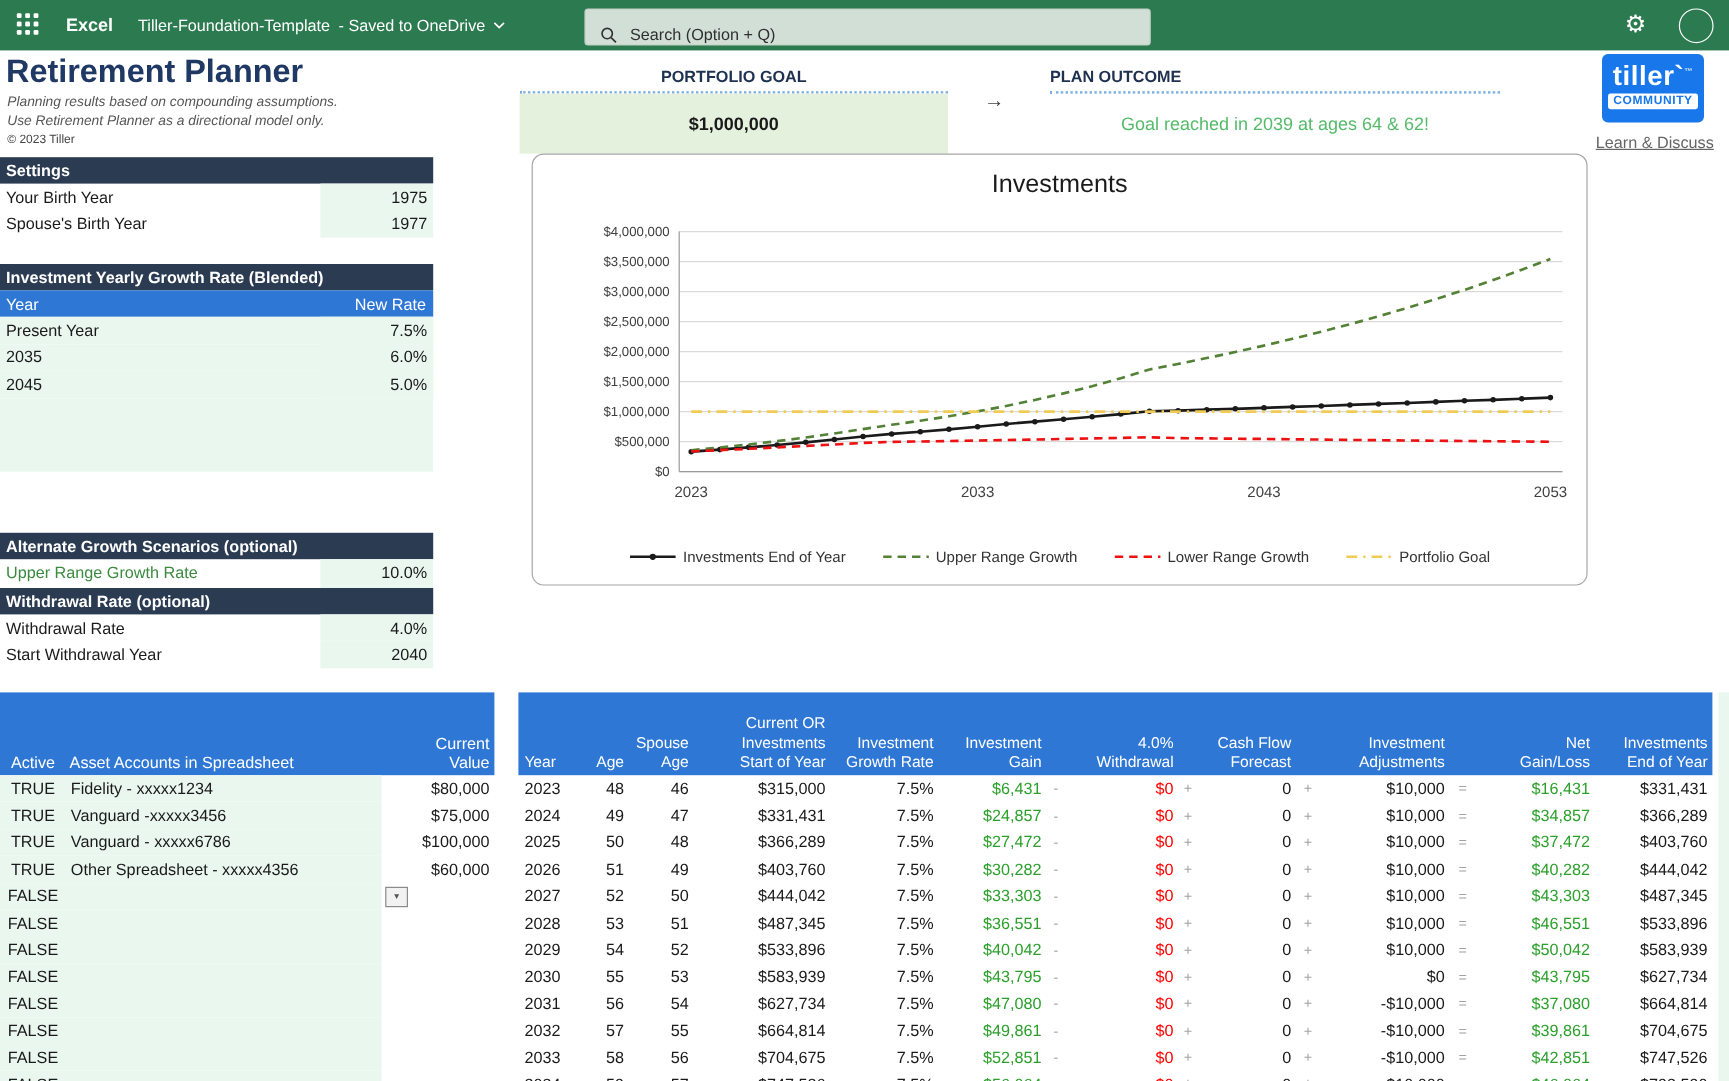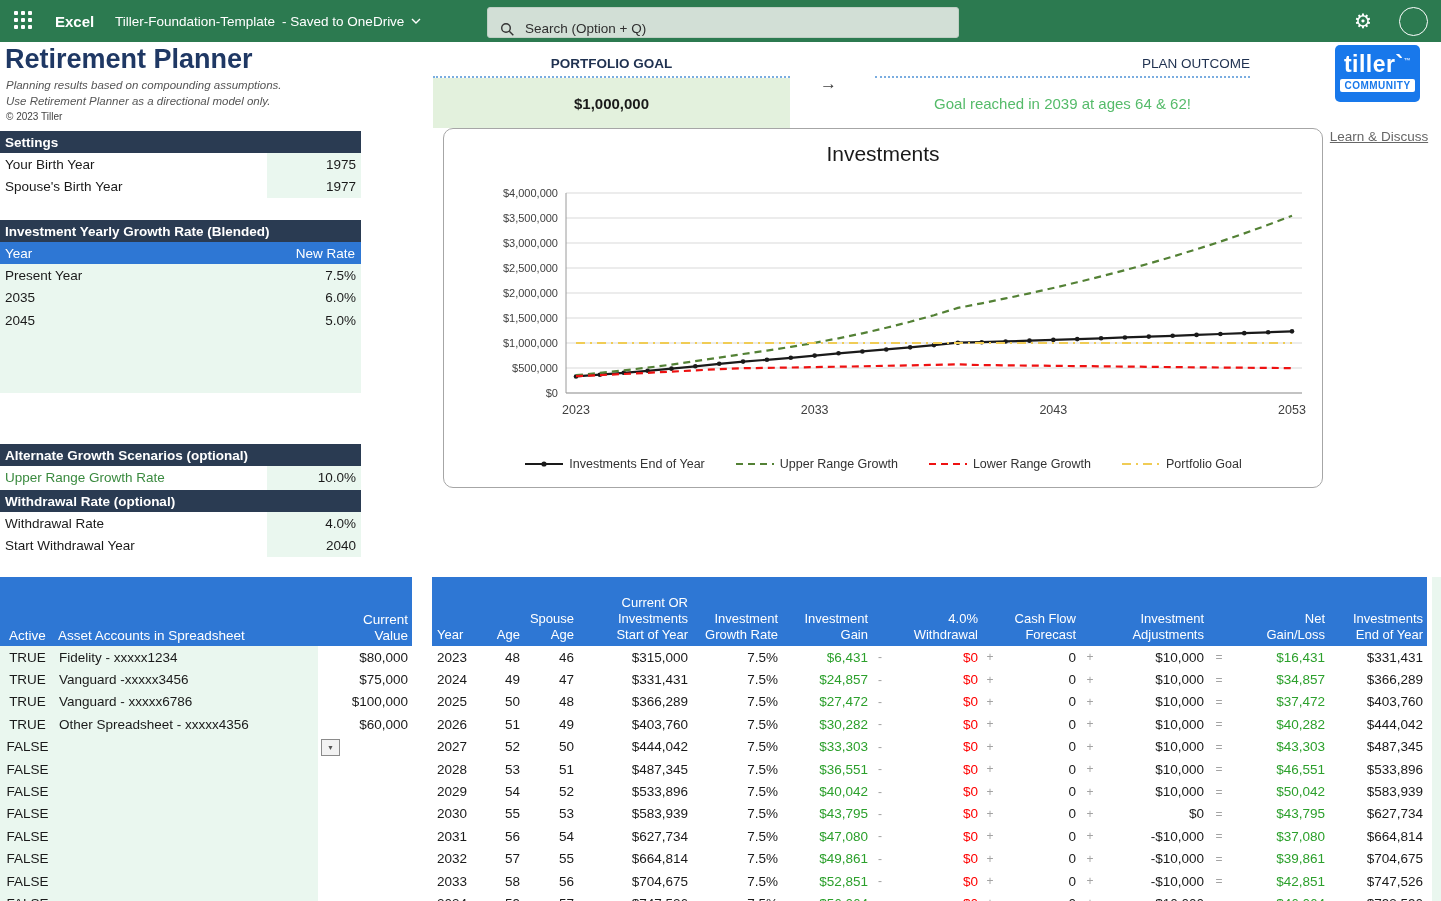--- a/index.html
+++ b/index.html
@@ -44,34 +44,34 @@
   .growth-empty{background:#eaf7ef;height:61px;}
   .lab.green{color:#3a8a3f;}
   .lab.red{color:#f75e5e;}
 
   
   .goal-label{position:absolute;left:433px;top:56px;width:357px;text-align:center;font-size:13.5px;
     font-weight:bold;color:#1f3150;padding-bottom:5px;border-bottom:2px dotted #7aade0;}
   .goal-box{position:absolute;left:433px;top:78px;width:357px;height:50px;background:#e3f1dd;
     display:flex;align-items:center;justify-content:center;font-size:15px;font-weight:bold;color:#1a1a1a;}
   .goal-arrow{position:absolute;left:820px;top:74px;font-size:17px;color:#404040;font-weight:bold;}
-  .outcome-label{position:absolute;left:875px;top:56px;width:375px;text-align:right;font-size:13.5px;
-    font-weight:normal;color:#1f3150;padding-bottom:5px;border-bottom:2px dotted #7aade0;}
+  .outcome-label{position:absolute;left:875px;top:56px;width:375px;text-align:left;font-size:13.5px;
+    font-weight:bold;color:#1f3150;padding-bottom:5px;border-bottom:2px dotted #7aade0;}
   .outcome-text{position:absolute;left:875px;top:95px;width:375px;text-align:center;font-size:15px;
     color:#55bb6a;}
 
   
   .tiller{position:absolute;left:1335px;top:45px;width:85px;height:57px;background:#1878eb;
     border-radius:5px;display:flex;flex-direction:column;align-items:center;cursor:pointer;}
   .tiller .word{color:#fff;font-weight:bold;font-size:23px;line-height:26px;margin-top:3px;letter-spacing:0.5px;}
   .tiller .tm{font-size:7px;vertical-align:super;color:#cfe3ff;}
   .tiller .comm{background:#fff;color:#1878eb;font-weight:bold;font-size:10px;letter-spacing:0.5px;
     padding:1px 4px;border-radius:2px;margin-top:2px;}
   .learn{position:absolute;left:1324px;top:111px;width:110px;text-align:center;font-size:13.5px;
-    color:#666;text-decoration:underline;cursor:pointer;margin-top:18px;}
+    color:#666;text-decoration:underline;cursor:pointer;}
 
   
   .chartbox{position:absolute;left:443px;top:128px;width:878px;height:358px;border:1px solid #a6a6a6;
     border-radius:10px;background:#fff;}
   .chart-title{position:absolute;left:0;top:13px;width:100%;text-align:center;font-size:21px;color:#1a1a1a;}
   #chart-svg{position:absolute;left:0;top:40px;}
   #chart-legend{position:absolute;left:0;top:328px;width:100%;display:flex;justify-content:center;
     gap:30px;align-items:center;}
   .leg-item{display:flex;align-items:center;gap:5px;font-size:12.5px;color:#333;}
 

